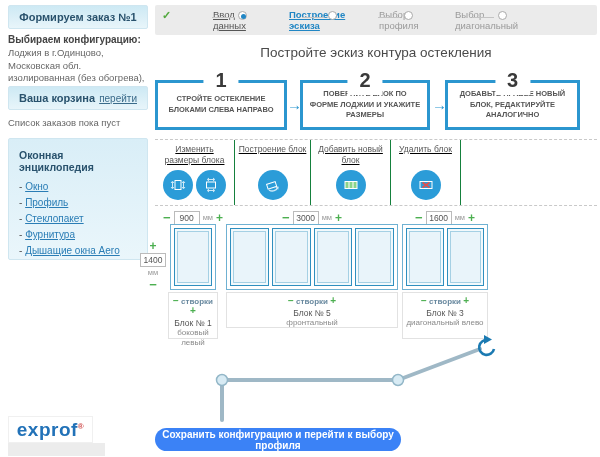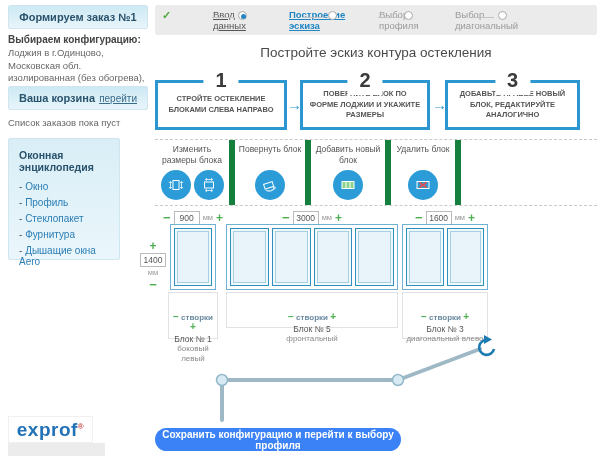--- a/index.html
+++ b/index.html
@@ -12,27 +12,27 @@
     color:#29526d; font-weight:bold; font-size:11px;
     display:flex; align-items:center; justify-content:center;text-align:center;
   }
   .order-strip { left:8px; top:5px; width:140px; height:24px; }
   .config { left:8px; top:33px; width:140px; font-size:9.5px; color:#666; line-height:1.35; }
   .config b { color:#444; font-size:10px; }
   .cart-strip { left:8px; top:86px; width:140px; height:24px; justify-content:space-between; padding:0 10px; }
   .cart-link { color:#3a6b8a; font-weight:normal; font-size:10px; text-decoration:underline; cursor:pointer; }
   .cart-empty { left:8px; top:117px; width:140px; font-size:9.5px; color:#666; }
   .ency {
-    left:8px; top:138px; width:112px; height:122px;
+    left:8px; top:138px; width:140px; height:122px;
     background:linear-gradient(#d9eef7,#eaf6fb);
     border:1px solid #cfe6f0; border-radius:2px; padding:10px 10px;
   }
   .ency-title { color:#29526d; font-weight:bold; font-size:10.5px; margin-bottom:8px; }
   .ency-item { font-size:10px; color:#555; margin-bottom:5px; }
-  .ency-item a { color:#2a7db5; cursor:pointer; }
+  .ency-item a { color:#2a7db5; text-decoration:underline; cursor:pointer; }
 
   .logo-box { left:8px; top:416px; width:85px; height:27px; background:#fff; border:1px solid #f0f0f0;
               display:flex; align-items:center; justify-content:center; }
   .logo-text { color:#2272b8; font-weight:bold; font-size:19px; letter-spacing:0.5px; }
   .logo-r { color:#cc4444; font-size:8px; vertical-align:super; }
   .logo-shadow { left:8px; top:443px; width:97px; height:13px; background:#ececec; }
 
   
   .stepper { left:155px; top:5px; width:442px; height:30px; background:#ebebeb; border-radius:2px;
              display:flex; align-items:flex-start; padding:4px 6px; }
@@ -58,22 +58,22 @@
   .ibox1 { left:155px; width:132px; }
   .ibox2 { left:300px; width:130px; }
   .ibox3 { left:445px; width:135px; }
   .iarrow { top:96px; color:#2b96cf; font-size:15px; font-weight:bold; }
   .iarrow1 { left:287px; } .iarrow2 { left:432px; }
 
   
   .toolbar { left:155px; top:139px; width:442px; height:67px;
              border-top:1px dashed #c9c9c9; border-bottom:1px dashed #c9c9c9;
              display:flex; }
-  .tgroup { border-right:6px solid #15803d; padding:4px 2px 0 2px;
-            display:flex; flex-direction:column; align-items:center; }
+  .tgroup { border-right:1px solid #15803d; padding:4px 2px 0 2px;
+            display:flex; flex-direction:column; align-items:center;text-decoration:underline; }
   .tg1{width:80px}.tg2{width:76px}.tg3{width:80px}.tg4{width:70px}
   .tlabel { font-size:8.5px; color:#555; text-align:center; line-height:1.25; height:22px; }
   .tbtns { display:flex; gap:3px; margin-top:4px; }
   .cbtn { width:30px; height:30px; border-radius:50%; background:#2b9cd8; border:none;
           display:flex; align-items:center; justify-content:center; cursor:pointer; }
 
   
   .hctl { left:138px; top:240px; width:30px; display:flex; flex-direction:column; align-items:center; gap:1px; }
   .pm { color:#4caf50; font-weight:bold; font-size:12px; line-height:1; cursor:pointer; background:none; border:none; padding:0; }
   .pm.minus { font-size:13px; }
@@ -82,21 +82,21 @@
   .unit { font-size:7.5px; color:#999; }
   .wctl { top:211px; display:flex; align-items:center; justify-content:center; gap:3px; height:13px; }
   .wctl1 { left:170px; width:46px; } .wctl2 { left:226px; width:172px; } .wctl3 { left:402px; width:86px; }
 
   .frame { top:224px; height:66px; border:1px solid #6fb1d2; background:#fff; padding:3px; display:flex; gap:3px; }
   .frame1 { left:170px; width:46px; } .frame2 { left:226px; width:172px; } .frame3 { left:402px; width:86px; }
   .sash { flex:1; border:1px solid #2f8fbf; background:#f2f9fc; position:relative; }
   .sash::after { content:""; position:absolute; left:2px; top:2px; right:2px; bottom:2px;
                  border:1px solid #a5d0e4; background:#e9f4fa; }
 
-  .lblbox { top:292px; border:1px solid #e2e2e2; background:#fff; text-align:center; padding-top:19px; font-size:8px; }
+  .lblbox { top:292px; border:1px solid #e2e2e2; background:#fff; text-align:center; padding-top:3px; font-size:8px; }
   .lblbox1 { left:168px; width:50px; height:47px; } .lblbox2 { left:226px; width:172px; height:36px; }
   .lblbox3 { left:402px; width:86px; height:47px; }
   .sashctl { color:#6a8aa0; font-weight:bold; font-size:8px; }
   .sashctl .pm { font-size:10px; }
   .blk-name { color:#555; font-size:8.5px; margin-top:2px; }
   .blk-sub { color:#8a8a8a; font-size:8px; line-height:1.25; }
 
   .contour { left:150px; top:335px; width:450px; height:112px; }
 
   
@@ -202,21 +202,21 @@
       <button class="cbtn">
         <svg width="16" height="16" viewBox="0 0 16 16">
           <rect x="3.5" y="5" width="9" height="6" fill="none" stroke="#fff" stroke-width="1"></rect>
           <path d="M5 2.5 L11 2.5 M6 1 L4.2 2.5 L6 4 M10 1 L11.8 2.5 L10 4" stroke="#cfe9f7" stroke-width="1" fill="none"></path>
           <path d="M5 13.5 L11 13.5 M6 12 L4.2 13.5 L6 15 M10 12 L11.8 13.5 L10 15" stroke="#cfe9f7" stroke-width="1" fill="none"></path>
         </svg>
       </button>
     </div>
   </div>
   <div class="tgroup tg2">
-    <div class="tlabel">Повернуть блок</div>
+    <div class="tlabel">Построение блок</div>
     <div class="tbtns">
       <button class="cbtn">
         <svg width="18" height="18" viewBox="0 0 18 18">
           <rect x="3" y="7" width="9" height="5" fill="none" stroke="#fff" stroke-width="1" transform="rotate(-18 7 9)"></rect>
           <path d="M 5 14 A 6 6 0 0 0 14 11" fill="none" stroke="#cfe9f7" stroke-width="1.4"></path>
           <path d="M14.5 13.5 L14.3 10.3 L11.4 11.8 Z" fill="#cfe9f7"></path>
         </svg>
       </button>
     </div>
   </div>

